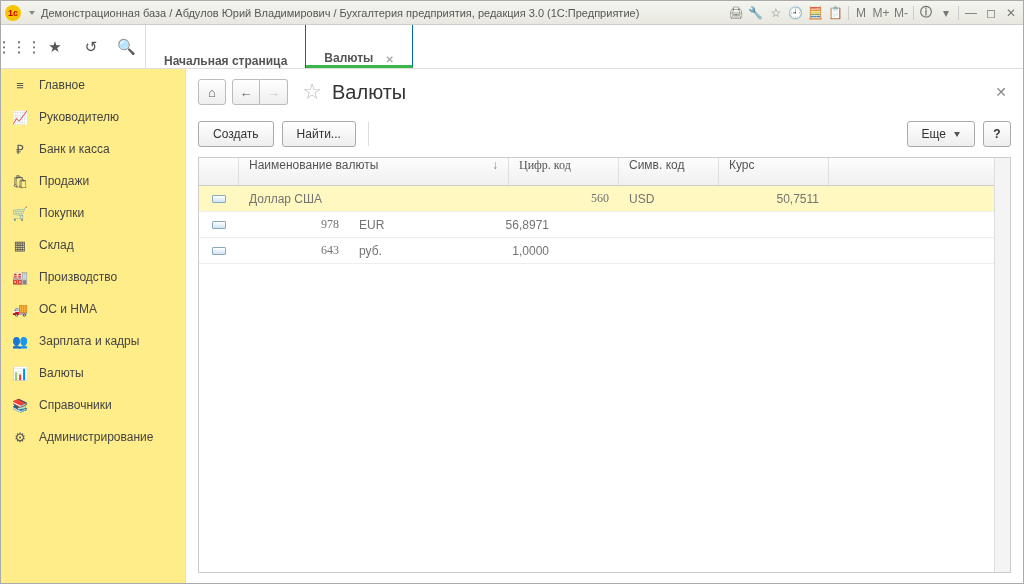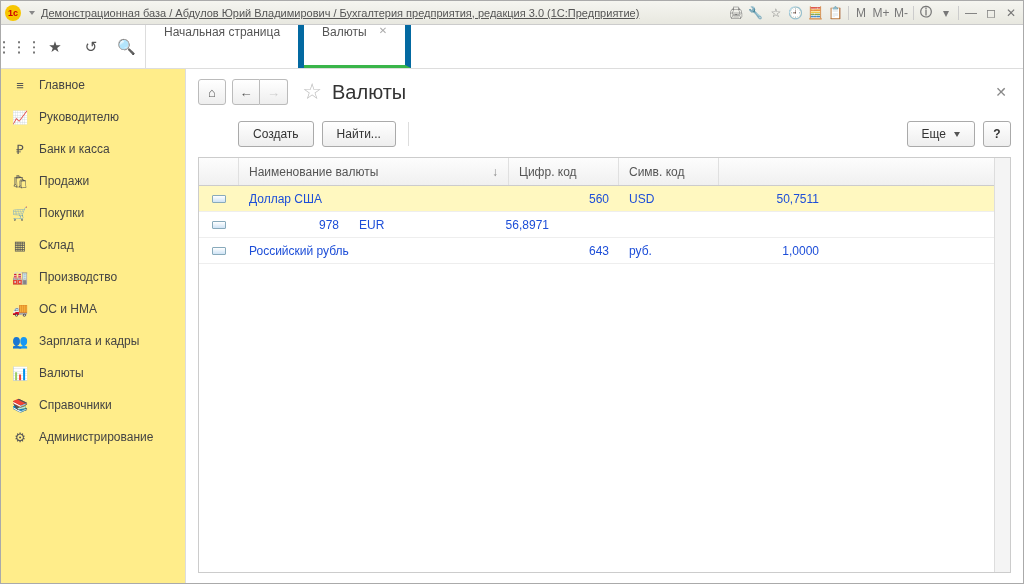--- a/index.html
+++ b/index.html
@@ -3,34 +3,34 @@
 <meta charset="utf-8">
 <style>
   * { box-sizing: border-box; margin: 0; padding: 0; }
   body { font-family: Arial, sans-serif; font-size: 12px; background: #f0f0f0; width: 1024px; height: 584px; overflow: hidden; }
   
   .window { width: 1024px; height: 584px; background: #fff; border: 1px solid #aaa; display: flex; flex-direction: column; }
   
   .titlebar { height: 24px; background: linear-gradient(#f5f5f0, #e8e8e0); border-bottom: 1px solid #ccc; display: flex; align-items: center; padding: 0 4px; font-size: 11px; color: #555; }
   .titlebar .app-icon { width: 16px; height: 16px; background: #f7c600; border-radius: 50%; margin-right: 6px; display:flex; align-items:center; justify-content:center; font-size:9px; color:#c00; font-weight:bold; }
   .titlebar .dd { width:0; height:0; border-left:3px solid transparent; border-right:3px solid transparent; border-top:4px solid #888; margin:0 6px 0 2px; }
-  .titlebar .title-text { flex: 0 0 auto; text-decoration: underline; }
+  .titlebar .title-text { flex: 0 0 auto; }
   .titlebar .spacer { flex: 1; }
   .titlebar .tb-icons { display: flex; align-items: center; gap: 4px; }
   .titlebar .tb-icons span { display:inline-flex; width:16px; height:16px; align-items:center; justify-content:center; color:#777; font-size:12px; cursor:pointer; }
   .titlebar .tb-icons .sep { width:1px; height:14px; background:#ccc; }
   .titlebar .mbtn { color:#888; font-size:11px; padding:0 2px; }
   .titlebar .info { color:#2a7ab0; font-weight:bold; }
   .titlebar .winbtn { color:#666; font-size:13px; }
   
   .topstrip { height: 44px; background: #fff; border-bottom: 1px solid #ddd; display: flex; align-items: stretch; }
   .topstrip .quick { display:flex; align-items:center; border-right:1px solid #ddd; }
   .topstrip .quick span { width:36px; display:flex; align-items:center; justify-content:center; color:#555; font-size:15px; cursor:pointer; }
   .topstrip .tabs { display:flex; align-items:stretch; }
-  .topstrip .tab { display:flex; align-items:flex-start; padding:0 18px; border-right:6px solid #0369a1; color:#555; cursor:pointer; position:relative; }
+  .topstrip .tab { display:flex; align-items:flex-end; padding:0 18px; border-right:1px solid #0369a1; color:#555; cursor:pointer; position:relative;font-weight:bold; }
   .topstrip .tab.active { border-bottom:3px solid #39b54a; }
   .topstrip .tab .close { font-size:10px; color:#aaa; margin-left:12px; }
   
   .body { flex:1; display:flex; overflow:hidden; }
   
   .sidebar { width:185px; background:#ffed8a; border-right:1px solid #ddd; overflow-y:auto; }
   .sidebar .item { display:flex; align-items:center; height:32px; padding:0 10px; color:#444; cursor:pointer; }
   .sidebar .item .sicon { width:18px; display:inline-flex; justify-content:center; color:#555; font-size:13px; margin-right:10px; }
   
   .main { flex:1; background:#fff; display:flex; flex-direction:column; padding:10px 12px; }
@@ -38,42 +38,42 @@
   .page-header { display:flex; align-items:center; margin-bottom:16px; }
   .btn-sq { width:28px; height:26px; border:1px solid #bbb; background:linear-gradient(#fff,#eee); border-radius:3px; display:flex; align-items:center; justify-content:center; color:#555; cursor:pointer; font-size:13px; }
   .nav-group { display:flex; margin-left:6px; }
   .nav-group .btn-sq:first-child { border-radius:3px 0 0 3px; }
   .nav-group .btn-sq:last-child { border-radius:0 3px 3px 0; border-left:none; }
   .fav-star { width:24px; height:24px; margin:0 8px 0 12px; color:#bbb; font-size:22px; display:flex; align-items:center; justify-content:center; cursor:pointer; }
   .page-title { font-size:20px; color:#333; }
   .page-header .spacer { flex:1; }
   .page-header .close-x { color:#888; font-size:14px; cursor:pointer; padding:4px; }
   
-  .toolbar { display:flex; align-items:center; gap:8px; margin-bottom:10px;margin-left:40px; }
+  .toolbar { display:flex; align-items:center; gap:8px; margin-bottom:10px; }
   .btn { height:26px; padding:0 14px; border:1px solid #aaa; background:linear-gradient(#fff,#eee); border-radius:3px; color:#333; cursor:pointer; font-size:12px; display:flex; align-items:center; }
   .btn.disabled { color:#aaa; }
   .btn.highlight { border:2px solid #c03030; }
   .toolbar .spacer { flex:1; }
   .btn .dd { width:0;height:0;border-left:3px solid transparent;border-right:3px solid transparent;border-top:5px solid #555; margin-left:8px; }
   .btn.iconbtn { padding:0; width:28px; justify-content:center; font-weight:bold; }
   .sep-line { width:1px; height:24px; background:#ddd; margin:0 4px; }
   
   .grid { flex:1; border:1px solid #ccc; background:#fff; display:flex; flex-direction:column; overflow:hidden; }
   .grid-header { display:flex; background:linear-gradient(#fdfdfd,#f0f0f0); border-bottom:1px solid #ccc; height:28px; }
-  .grid-header .col { padding:0 10px; display:flex; align-items:center; color:#555; border-right:1px solid #e0e0e0; }
+  .grid-header .col { padding:0 10px; display:flex; align-items:flex-start; color:#555; border-right:1px solid #e0e0e0; }
   .grid-header .sort-ind { margin-left:auto; color:#888; }
   .grid-body { flex:1; overflow-y:auto; }
   .grid-row { display:flex; height:26px; border-bottom:1px solid #eee; align-items:center; }
   .grid-row.selected { background:#fff8c0; }
-  .grid-row .cell { padding:0 10px; color:#1d4ed8; }
+  .grid-row .cell { padding:0 10px; color:#737373; }
   .grid-row .icon-cell { width:40px; display:flex; justify-content:center; }
   .row-icon { width:14px; height:8px; background:linear-gradient(#fff,#cfe3f5); border:1px solid #8ab; border-radius:1px; }
   
   .c-name { flex: 0 0 270px; }
-  .c-code { flex: 0 0 110px; text-align:right; }
+  .c-code { flex: 0 0 110px; text-align:right;font-family:Liberation Serif, serif; }
   .c-sym  { flex: 0 0 100px; }
   .c-rate { flex: 0 0 110px; text-align:right; }
   .c-mult { flex: 1; }
   .grid-scroll { width:16px; background:#f4f4f4; border-left:1px solid #ddd; }
 </style>
 </head>
 <body>
 
 <div class="window">
 
@@ -212,20 +212,23 @@
             <div class="col" style="width:40px;"></div>
             <div class="col c-name">
                 <span>Наименование валюты</span>
                 <span class="sort-ind">↓</span>
               </div>
             <div class="col c-code">
                 <span>Цифр. код</span>
               </div>
             <div class="col c-sym">
                 <span>Симв. код</span>
+              </div>
+            <div class="col c-rate">
+                <span>Курс</span>
               </div>
           </div>
           <div class="grid-scroll"></div>
         </div>
         <div style="display:flex; flex:1; overflow:hidden;">
           <div class="grid-body" style="flex:1;">
             <div class="grid-row selected">
               <div class="cell icon-cell">
                   <span class="row-icon"></span>
                 </div>
@@ -241,21 +244,20 @@
                 </div>
               <div class="cell c-code">978</div>
               <div class="cell c-sym">EUR</div>
               <div class="cell c-rate">56,8971</div>
               <div class="cell c-mult"></div>
             </div>
             <div class="grid-row">
               <div class="cell icon-cell">
                   <span class="row-icon"></span>
                 </div>
-              <div class="cell c-name">Российский рубль</div>
               <div class="cell c-code">643</div>
               <div class="cell c-sym">руб.</div>
               <div class="cell c-rate">1,0000</div>
               <div class="cell c-mult"></div>
             </div>
           </div>
           <div class="grid-scroll"></div>
         </div>
       </div>
 

